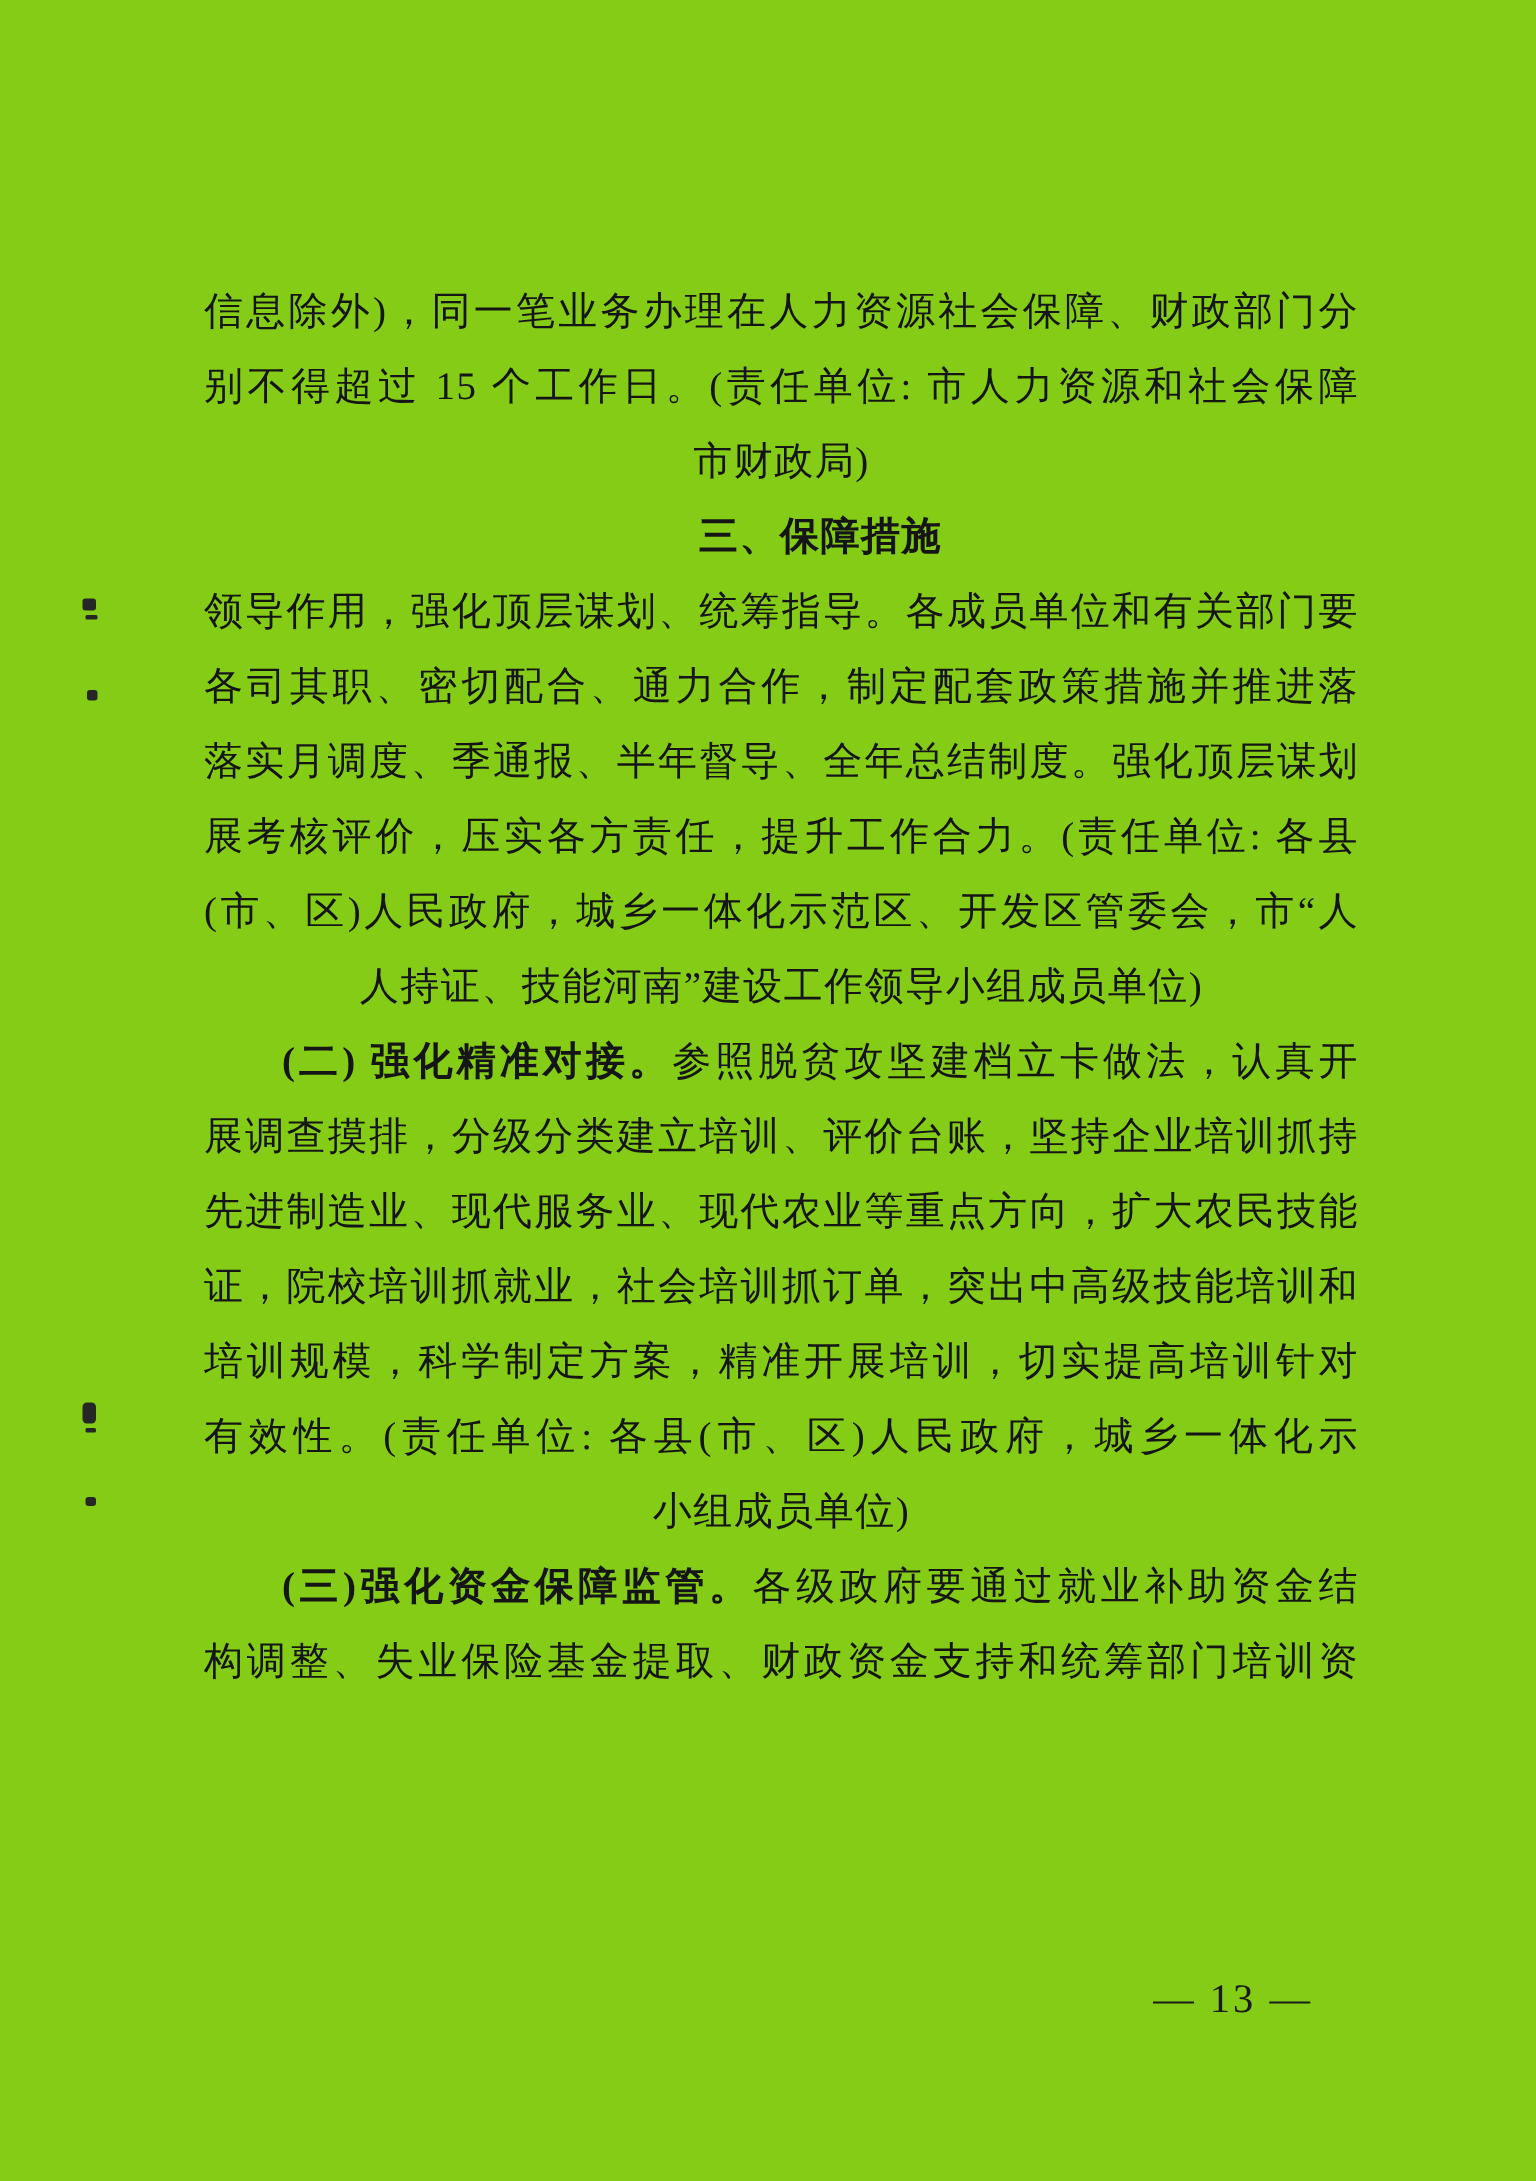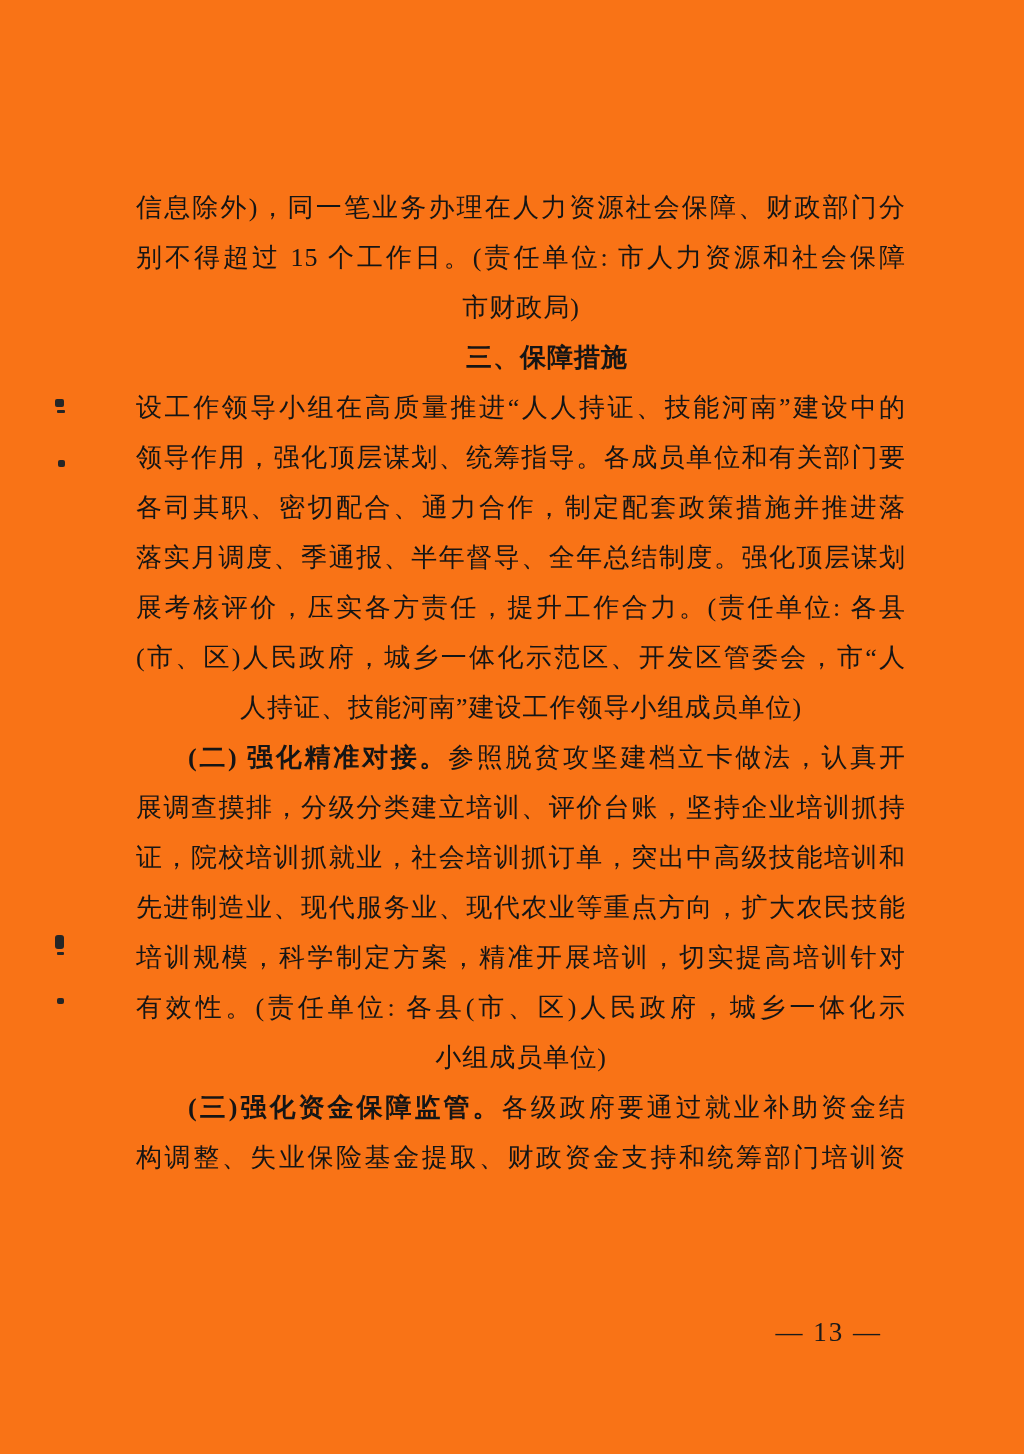--- a/index.html
+++ b/index.html
@@ -5,21 +5,21 @@
   html, body {
     margin: 0;
     padding: 0;
     background: #e8e8e8;
   }
   .page {
     position: relative;
     width: 1024px;
     height: 1454px;
     margin: 0 auto;
-    background: #f97316;
+    background: #84cc16;
     overflow: hidden;
     font-family: "Liberation Serif", "DejaVu Serif", serif;
     color: #151515;
   }
   .text-block {
     position: absolute;
     left: 136px;
     top: 183px;
     width: 770px;
   }
@@ -44,21 +44,21 @@
   }
   .footer {
     position: absolute;
     left: 762px;
     top: 1307px;
     width: 120px;
     height: 50px;
     line-height: 50px;
     font-size: 27px;
     letter-spacing: 2px;
-    text-align: right;
+    text-align: center;
     color: #1b1b1b;
   }
   
   .speck {
     position: absolute;
     background: #262626;
   }
   .speck-1 { left: 55px; top: 399px; width: 9px; height: 8px; border-radius: 2px; }
   .speck-1b { left: 57px; top: 410px; width: 8px; height: 3px; border-radius: 1px; }
   .speck-2 { left: 58px; top: 460px; width: 7px; height: 7px; border-radius: 2px; }
@@ -69,31 +69,30 @@
 </head>
 <body>
 
 <div class="page">
 
   <div class="text-block">
     <div class="line justify"><span class="bold-run"></span><span>信息除外)，同一笔业务办理在人力资源社会保障、财政部门分</span></div>
     <div class="line justify"><span class="bold-run"></span><span>别不得超过 15 个工作日。(责任单位: 市人力资源和社会保障局、</span></div>
     <div class="line"><span class="bold-run"></span><span>市财政局)</span></div>
     <div class="line indent"><span class="bold-run">三、保障措施</span><span></span></div>
-    <div class="line justify"><span class="bold-run"></span><span>设工作领导小组在高质量推进“人人持证、技能河南”建设中的</span></div>
     <div class="line justify"><span class="bold-run"></span><span>领导作用，强化顶层谋划、统筹指导。各成员单位和有关部门要</span></div>
     <div class="line justify"><span class="bold-run"></span><span>各司其职、密切配合、通力合作，制定配套政策措施并推进落实。</span></div>
     <div class="line justify"><span class="bold-run"></span><span>落实月调度、季通报、半年督导、全年总结制度。强化顶层谋划</span></div>
     <div class="line justify"><span class="bold-run"></span><span>展考核评价，压实各方责任，提升工作合力。(责任单位: 各县</span></div>
     <div class="line justify"><span class="bold-run"></span><span>(市、区)人民政府，城乡一体化示范区、开发区管委会，市“人</span></div>
     <div class="line"><span class="bold-run"></span><span>人持证、技能河南”建设工作领导小组成员单位)</span></div>
     <div class="line justify indent"><span class="bold-run">(二) 强化精准对接。</span><span>参照脱贫攻坚建档立卡做法，认真开</span></div>
     <div class="line justify"><span class="bold-run"></span><span>展调查摸排，分级分类建立培训、评价台账，坚持企业培训抓持</span></div>
+    <div class="line justify"><span class="bold-run"></span><span>先进制造业、现代服务业、现代农业等重点方向，扩大农民技能</span></div>
     <div class="line justify"><span class="bold-run"></span><span>证，院校培训抓就业，社会培训抓订单，突出中高级技能培训和</span></div>
-    <div class="line justify"><span class="bold-run"></span><span>先进制造业、现代服务业、现代农业等重点方向，扩大农民技能</span></div>
     <div class="line justify"><span class="bold-run"></span><span>培训规模，科学制定方案，精准开展培训，切实提高培训针对性、</span></div>
     <div class="line justify"><span class="bold-run"></span><span>有效性。(责任单位: 各县(市、区)人民政府，城乡一体化示</span></div>
     <div class="line"><span class="bold-run"></span><span>小组成员单位)</span></div>
     <div class="line justify indent"><span class="bold-run">(三)强化资金保障监管。</span><span>各级政府要通过就业补助资金结</span></div>
     <div class="line justify"><span class="bold-run"></span><span>构调整、失业保险基金提取、财政资金支持和统筹部门培训资金、</span></div>
   </div>
 
   <div class="footer">— 13 —</div>
 
   <div class="speck speck-1"></div>

